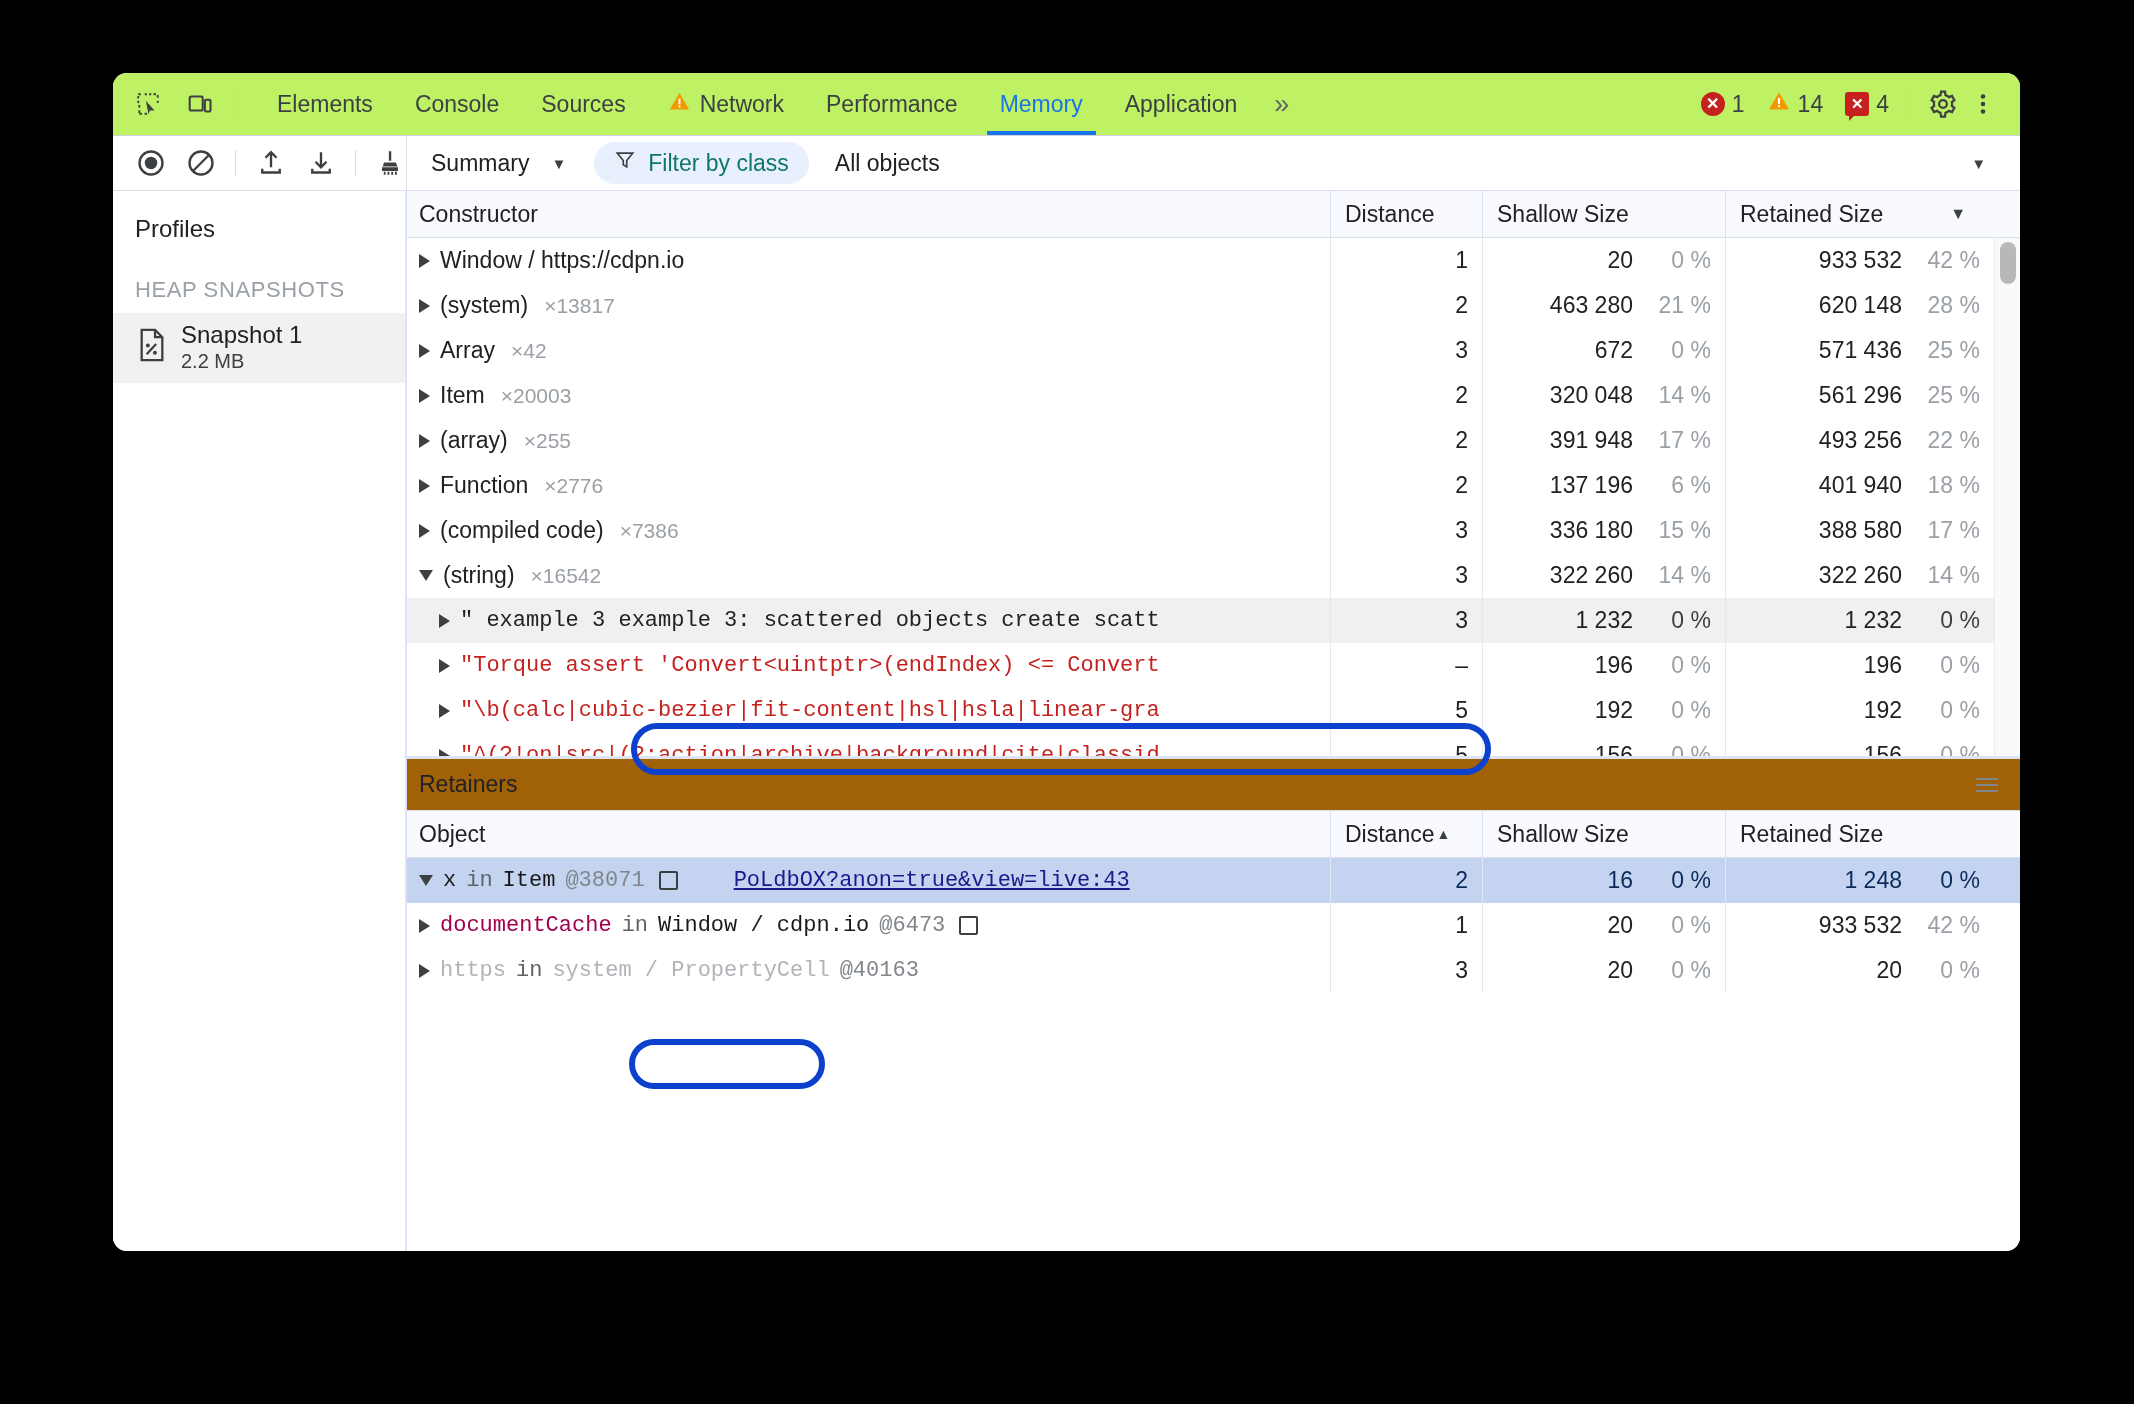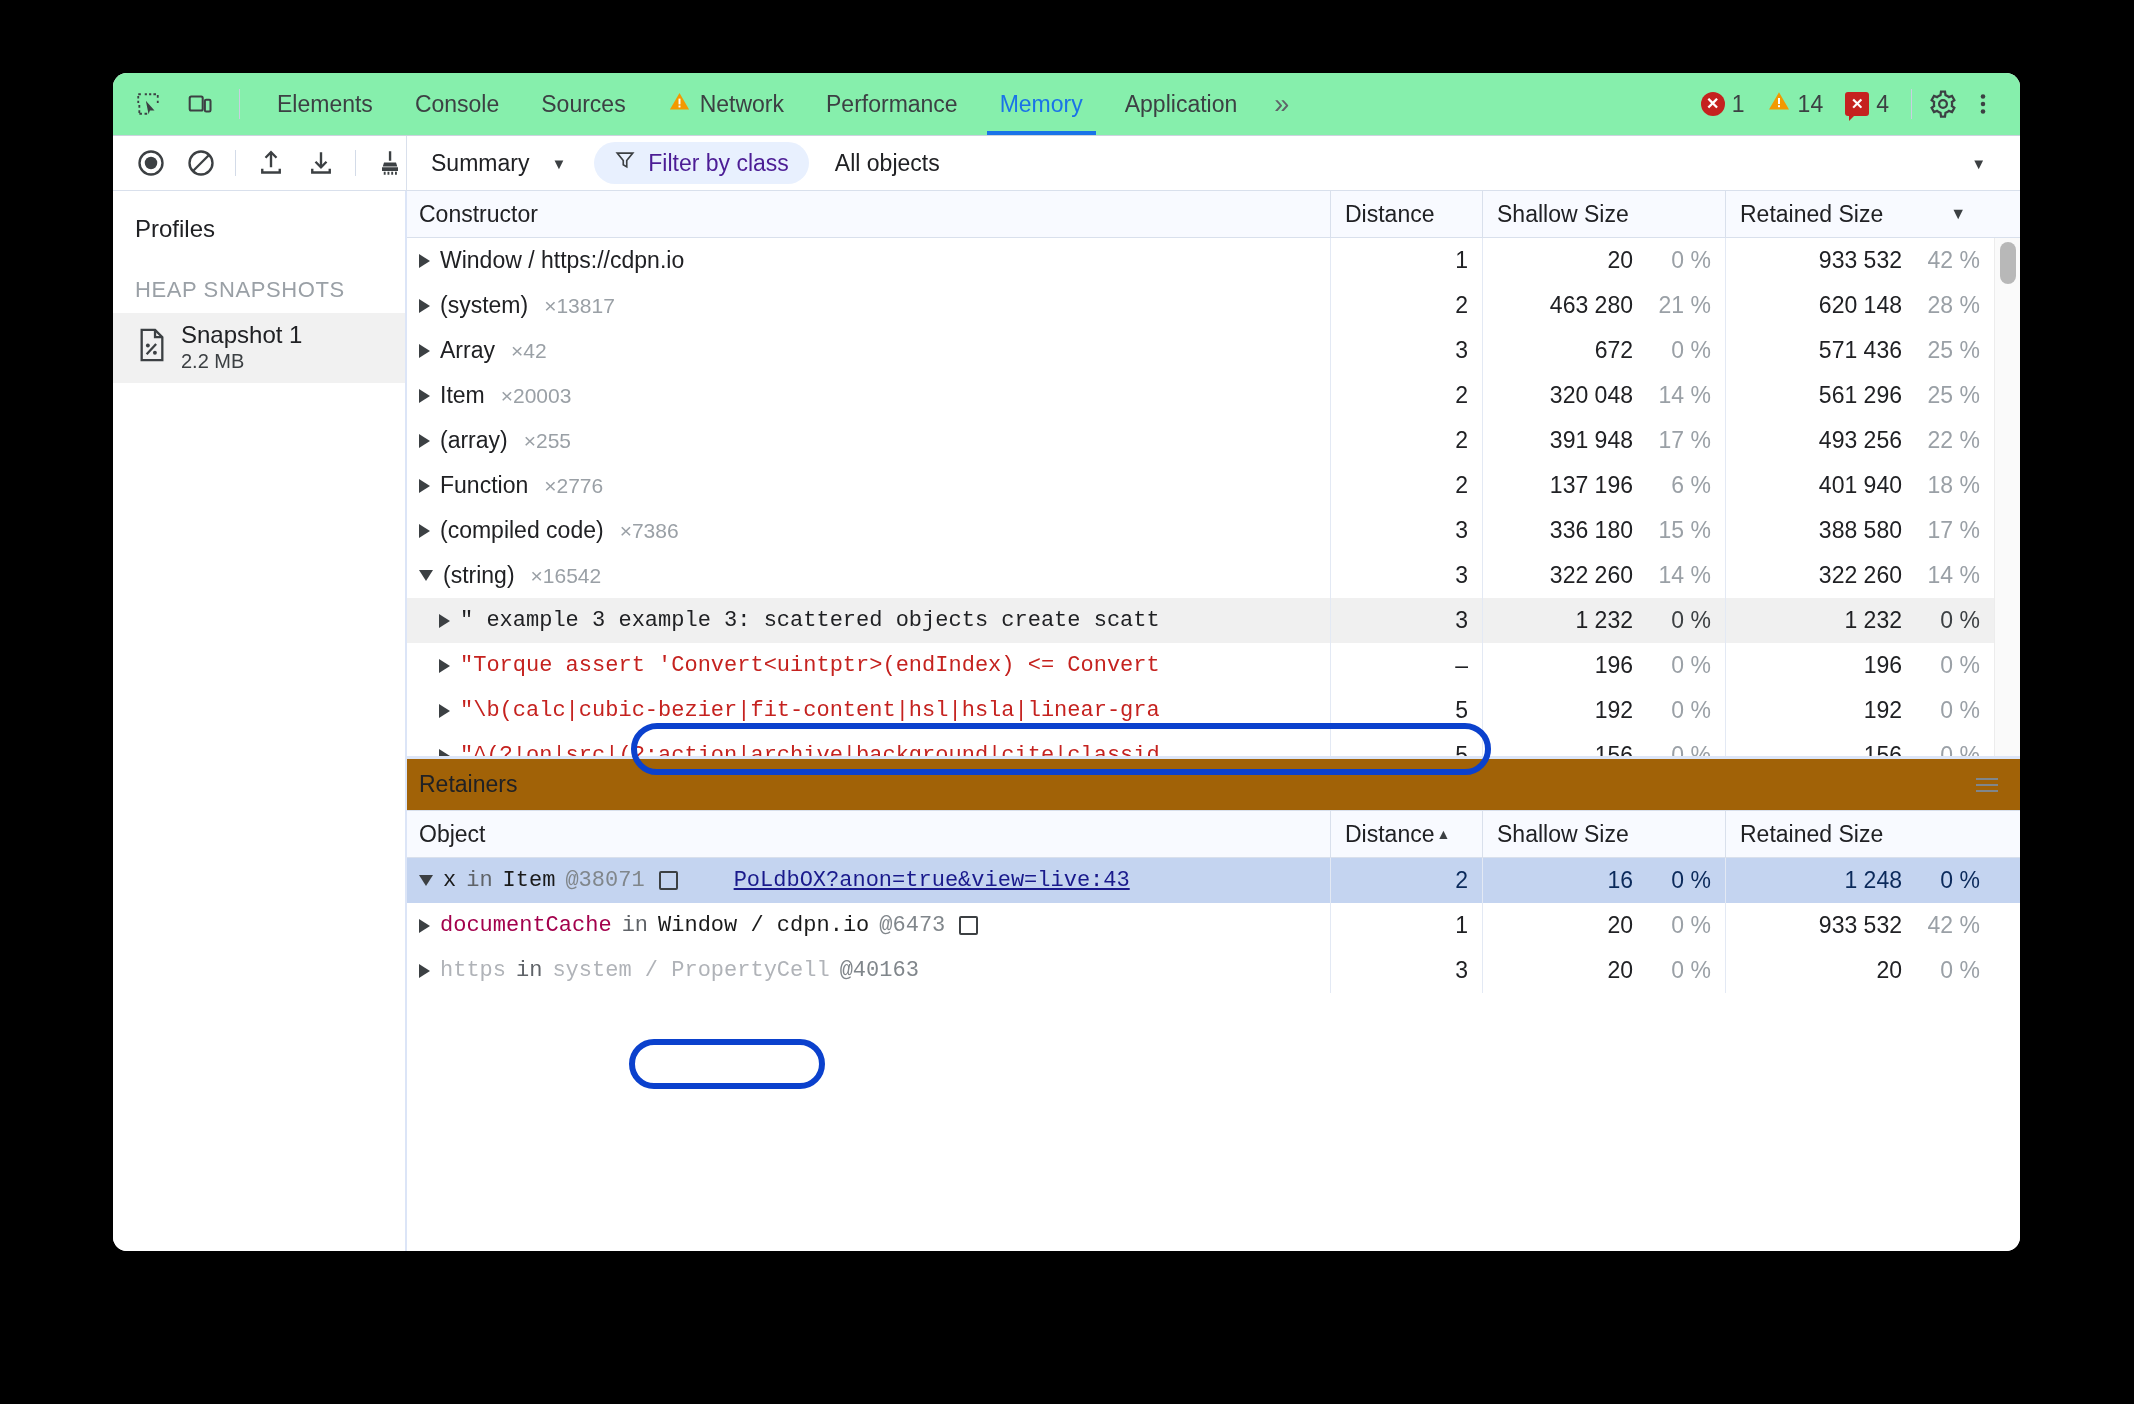--- a/index.html
+++ b/index.html
@@ -51,21 +51,21 @@
     font-size: 24px;
     font-weight: bold;
     color: #1a1a1a;
     letter-spacing: -0.2px;
   }
 
   
   .tabbar {
     flex: 0 0 63px;
     height: 63px;
-    background: #86efac;
+    background: #bef264;
     border-bottom: 1px solid #cdd3de;
     display: flex;
     align-items: stretch;
     position: relative;
   }
   .tb-icons {
     display: flex;
     align-items: center;
     gap: 18px;
     padding: 0 16px 0 18px;
@@ -171,21 +171,21 @@
     padding: 0 6px;
   }
   .caret { font-size: 15px; color: #3c4043; }
   .filter-pill {
     display: flex; align-items: center; gap: 12px;
     background: #e8f0fe;
     border-radius: 22px;
     padding: 7px 20px;
     margin-left: 22px;
     font-size: 23px;
-    color: #4c1d95;
+    color: #0f766e;
   }
   .allobj {
     margin-left: 26px;
     font-size: 23px;
     color: #202124;
     flex: 1;
     display: flex;
     align-items: center;
   }
   .allobj .caret { margin-left: auto; margin-right: 34px; }

